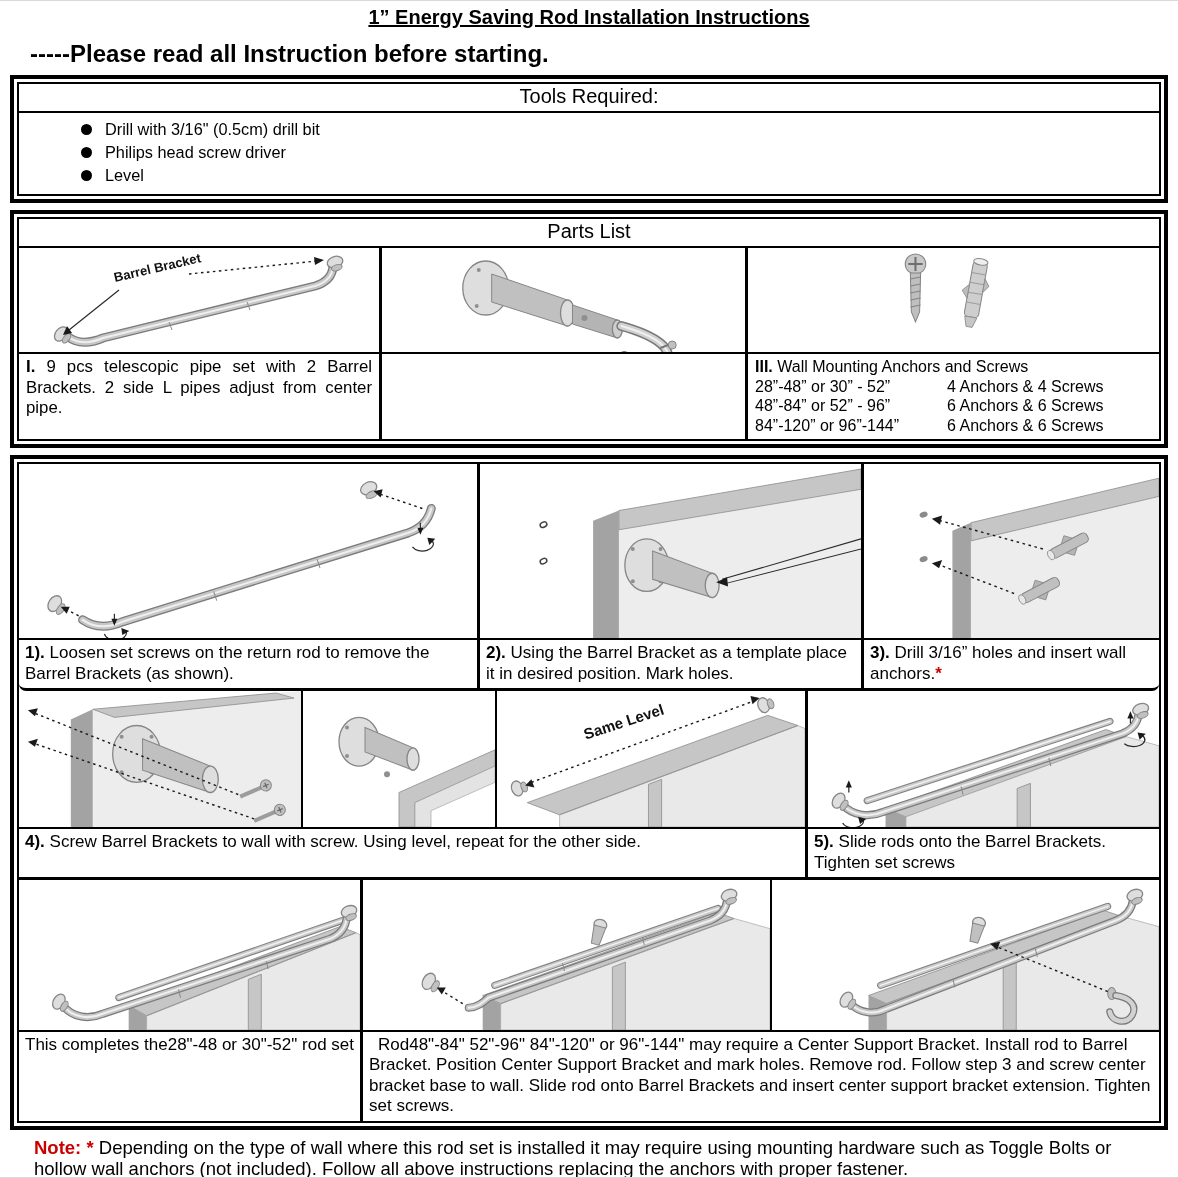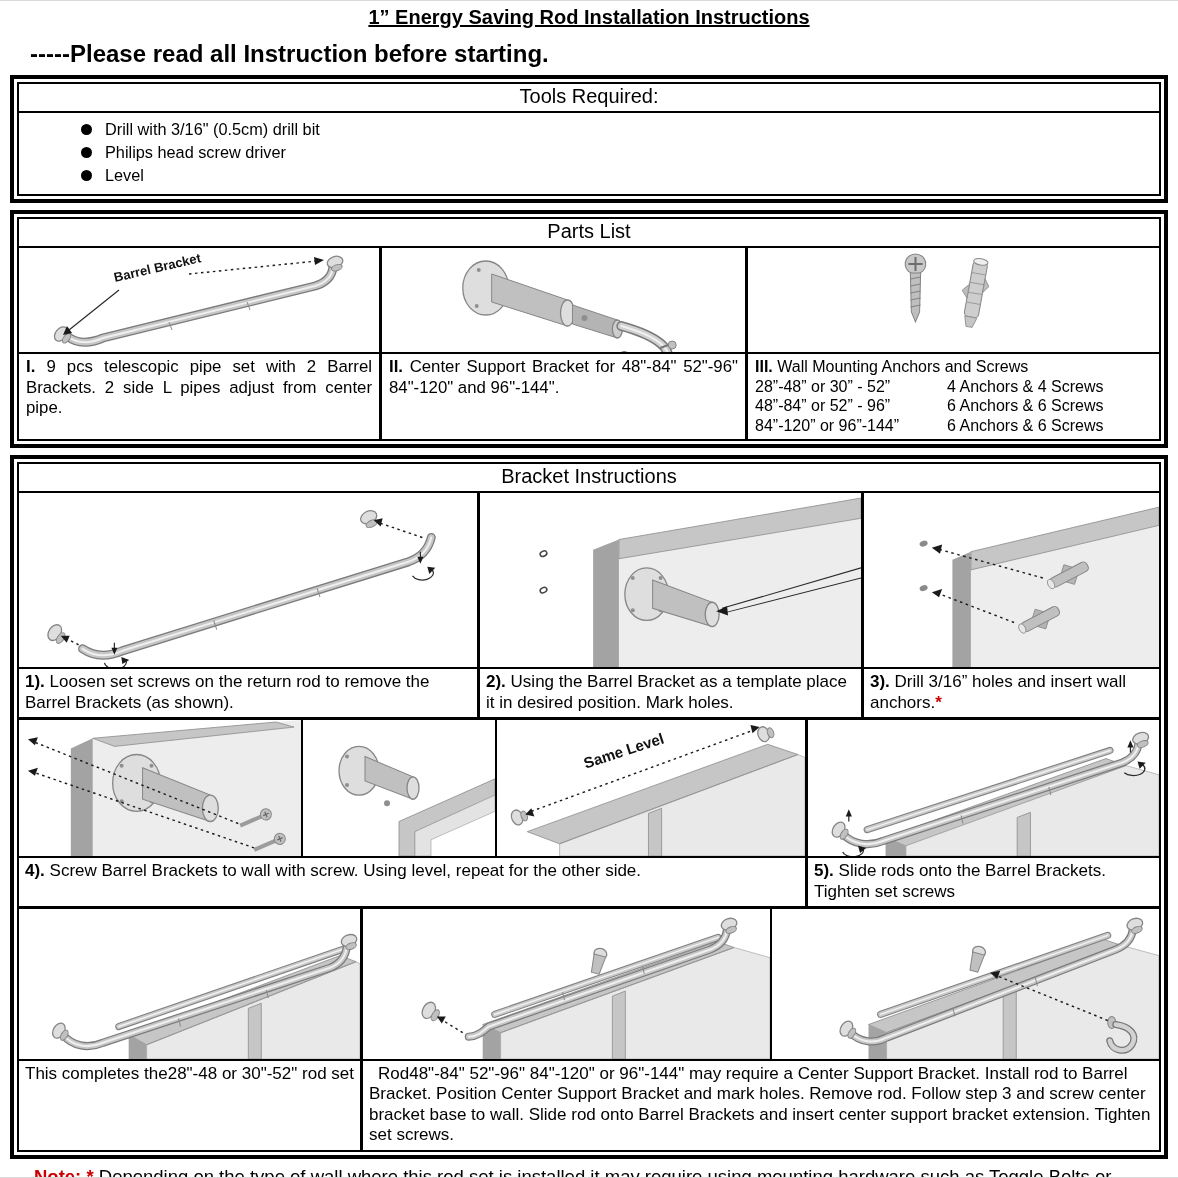--- a/index.html
+++ b/index.html
@@ -30,21 +30,21 @@
   
   .parts-grid { display: grid; grid-template-columns: 363px 366px 1fr; }
   .pcell { border-right: 3px solid #000; display: flex; flex-direction: column; }
   .pcell:last-child { border-right: none; }
   .pimg { height: 106px; border-bottom: 2px solid #000; overflow: hidden; }
   .pcap { flex: 1; font-size: 16.8px; line-height: 1.2; padding: 3px 7px 4px; text-align: justify; }
   .pcap3 { text-align: left; font-size: 16px; line-height: 1.22; }
   .qrow { display: grid; grid-template-columns: 192px 1fr; }
 
   
-  .rowA { display: grid; grid-template-columns: 461px 384px 1fr; border-bottom: 3px solid #000; }
+  .rowA { display: grid; grid-template-columns: 461px 384px 1fr; border-bottom: 3px solid #000; border-radius: 7px; }
   .rowB { display: grid; grid-template-columns: 789px 1fr; border-bottom: 3px solid #000; }
   .rowC { display: grid; grid-template-columns: 344px 1fr; }
   .cell { border-right: 3px solid #000; display: flex; flex-direction: column; }
   .cell:last-child { border-right: none; }
   .cimg { overflow: hidden; }
   .rowA .cimg { height: 174px; }
   .imgsB { display: grid; grid-template-columns: 284px 194px 1fr; height: 136px; }
   .rowB .cell > .cimg { height: 136px; }
   .rowC .cimg { height: 150px; }
   .imgsC { display: grid; grid-template-columns: 409px 1fr; height: 150px; }
@@ -149,21 +149,20 @@
               <polygon class="cyl" points="191,57 236,72 236,90 191,76" style="fill:#b4b4b4"></polygon>
               <ellipse class="fl" cx="236" cy="81" rx="5" ry="9" style="fill:#cdcdcd"></ellipse>
               <circle class="hole" cx="203" cy="70" r="3"></circle>
               <path d="M240,78 C276,88 294,102 284,115 C274,126 248,123 243,108" style="fill:none;stroke:#787878;stroke-width:10;stroke-linecap:round"></path>
               <path d="M240,78 C276,88 294,102 284,115 C274,126 248,123 243,108" style="fill:none;stroke:#d0d0d0;stroke-width:7;stroke-linecap:round"></path>
               <path d="M240,78 C276,88 294,102 284,115 C274,126 248,123 243,108" style="fill:none;stroke:#f0f0f0;stroke-width:2;stroke-linecap:round"></path>
               <circle cx="291" cy="97" r="4" class="cyl"></circle>
                 <path d="M287,97 l-8,3" stroke="#777" stroke-width="2"></path>
             </svg>
           </div>
-          <div class="pcap"><b>II.</b> <span>Center Support Bracket for 48"-84" 52"-96" 84"-120" and 96"-144".</span></div>
         </div>
         <div class="pcell">
           <div class="pimg">
             <svg viewBox="0 0 400 104" preserveAspectRatio="none">
               <g transform="translate(163,4)">
                 <circle cx="0" cy="12" r="10" class="cyl" style="fill:#c9c9c9"></circle>
                 <path d="M-7,12 H7 M0,5 V19" stroke="#6e6e6e" stroke-width="2" fill="none"></path>
                 <polygon points="-5,21 5,21 4,60 0,70 -4,60" fill="#bfbfbf" stroke="#848484" stroke-width="1"></polygon>
                 <path d="M-5,27 l10,-2 M-5,34 l10,-2 M-5,41 l10,-2 M-5,48 l10,-2 M-5,55 l10,-2" stroke="#848484" stroke-width="1.2" fill="none"></path>
               </g>
@@ -192,21 +191,20 @@
                 <span>6 Anchors &amp; 6 Screws</span>
               </div>
           </div>
         </div>
       </div>
     </div>
   </section>
 
   <section class="outer">
     <div class="inner">
-      <div class="hdr">Bracket Instructions</div>
 
       <div class="rowA">
         <div class="cell">
           <div class="cimg">
             <svg viewBox="0 0 461 172" preserveAspectRatio="none">
               <defs>
                   <path id="s1r" d="M64,154 C76,162 90,162 104,156 L392,68 C404,64 412,56 415,44"></path>
                 </defs>
               <use href="#s1r" class="rod-o"></use>
                 <use href="#s1r" class="rod-m"></use>

